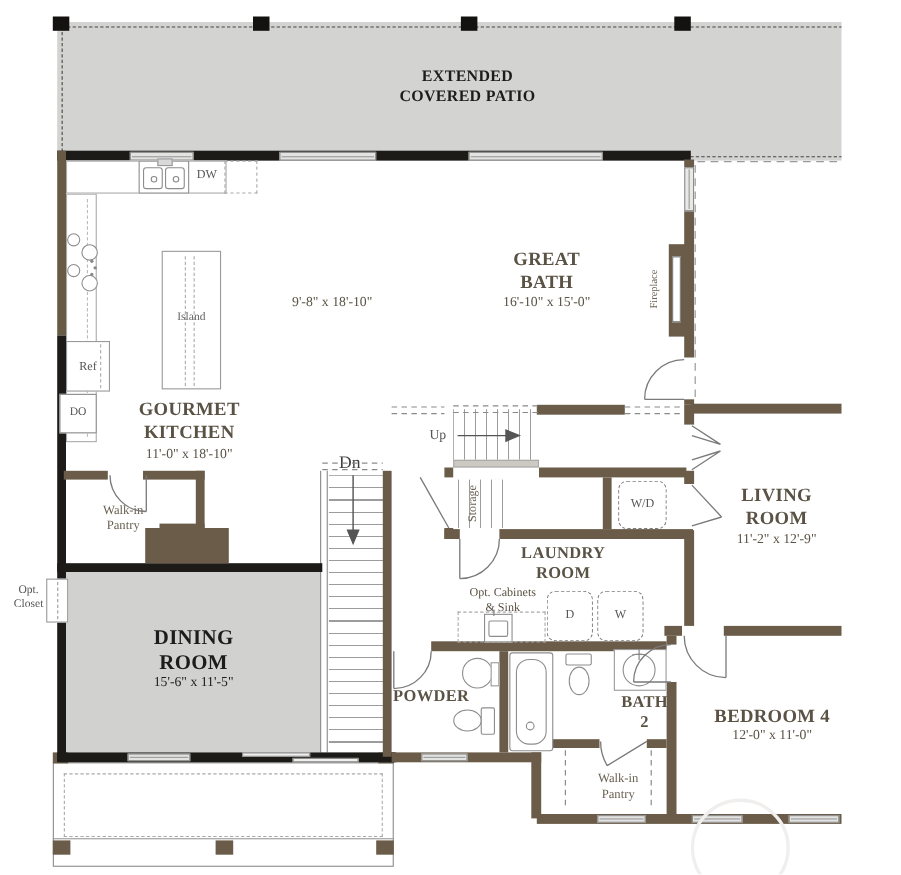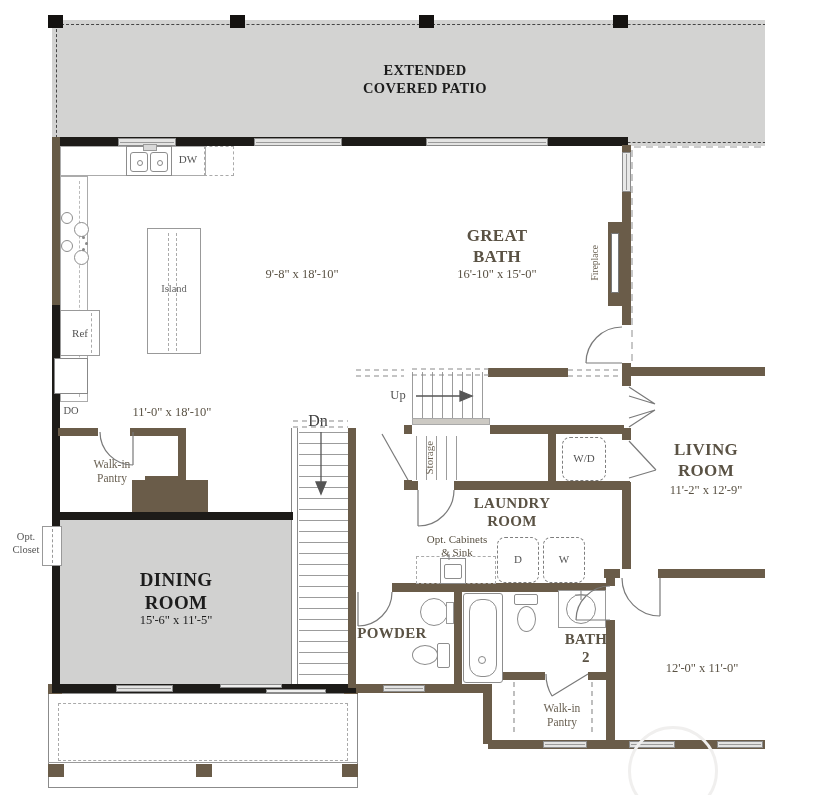--- a/index.html
+++ b/index.html
@@ -171,27 +171,30 @@
   <div class="fx round" style="left:566px;top:594px;width:30px;height:30px;"></div>
 
   <div class="abs round" style="left:628px;top:726px;width:84px;height:84px;border:3px solid #f0efee;"></div>
 
   <div class="lbl blk" style="left:315px;top:62px;width:220px;font-size:14.5px;">EXTENDED
 COVERED PATIO</div>
   <div class="lbl sm" style="left:222px;top:267px;width:160px;font-size:12.5px;">9'-8" x 18'-10"</div>
   <div class="lbl" style="left:437px;top:226px;width:120px;font-size:17px;">GREAT
 BATH</div>
   <div class="lbl sm" style="left:427px;top:267px;width:140px;font-size:12.5px;">16'-10" x 15'-0"</div>
+  <div class="lbl" style="left:92px;top:362px;width:160px;font-size:17px;">GOURMET
+KITCHEN</div>
   <div class="lbl sm" style="left:92px;top:405px;width:160px;font-size:12.5px;">11'-0" x 18'-10"</div>
   <div class="lbl" style="left:646px;top:440px;width:120px;font-size:17px;">LIVING
 ROOM</div>
   <div class="lbl sm" style="left:636px;top:483px;width:140px;font-size:12.5px;">11'-2" x 12'-9"</div>
   <div class="lbl blk" style="left:96px;top:568px;width:160px;font-size:19px;">DINING
 ROOM</div>
   <div class="lbl sm blk" style="left:96px;top:613px;width:160px;font-size:12.5px;">15'-6" x 11'-5"</div>
+  <div class="lbl" style="left:612px;top:641px;width:180px;font-size:17px;">BEDROOM 4</div>
   <div class="lbl sm" style="left:612px;top:661px;width:180px;font-size:12.5px;">12'-0" x 11'-0"</div>
   <div class="lbl" style="left:452px;top:494px;width:120px;font-size:15px;">LAUNDRY
 ROOM</div>
   <div class="lbl" style="left:332px;top:624px;width:120px;font-size:15px;">POWDER</div>
   <div class="lbl" style="left:556px;top:630px;width:60px;font-size:15px;">BATH
 2</div>
   <div class="lbl sm" style="left:72px;top:457px;width:80px;font-size:11.5px;color:#6b6254;">Walk-in
 Pantry</div>
   <div class="lbl sm" style="left:522px;top:701px;width:80px;font-size:11.5px;color:#6b6254;">Walk-in
 Pantry</div>
@@ -199,21 +202,21 @@
   <div class="lbl sm rot" style="left:563px;top:257px;width:66px;font-size:9.5px;color:#6b6254;">Fireplace</div>
   <div class="lbl sm" style="left:149px;top:283px;width:50px;font-size:10.5px;color:#666;">Island</div>
   <div class="lbl sm" style="left:384px;top:388px;width:28px;font-size:12.5px;color:#555;">Up</div>
   <div class="lbl sm" style="left:304px;top:411px;width:28px;font-size:16px;color:#404040;">Dn</div>
   <div class="lbl sm" style="left:0px;top:531px;width:52px;font-size:10.5px;color:#555;">Opt.
 Closet</div>
   <div class="lbl sm" style="left:412px;top:533px;width:90px;font-size:11px;">Opt. Cabinets
 &amp; Sink</div>
   <div class="lbl sm" style="left:172px;top:153px;width:32px;font-size:11px;color:#555;">DW</div>
   <div class="lbl sm" style="left:62px;top:327px;width:36px;font-size:11px;color:#555;">Ref</div>
-  <div class="lbl sm" style="left:56px;top:369px;width:30px;font-size:10.5px;color:#555;margin-top:36px;">DO</div>
+  <div class="lbl sm" style="left:56px;top:369px;width:30px;font-size:10.5px;color:#555;">DO</div>
   <div class="lbl sm" style="left:562px;top:452px;width:44px;font-size:11px;color:#555;">W/D</div>
   <div class="lbl sm" style="left:497px;top:553px;width:42px;font-size:11px;color:#555;">D</div>
   <div class="lbl sm" style="left:543px;top:553px;width:42px;font-size:11px;color:#555;">W</div>
 
   <svg class="overlay" width="819" height="795" viewBox="0 0 819 795">
     <g stroke="#7a7a7a" stroke-width="1.2" fill="none">
       <path d="M 100 432 A 33 33 0 0 0 133 465 M 133 432 L 133 465"></path>
       <path d="M 382 434 L 408 480"></path>
       <path d="M 454 490 A 36 36 0 0 1 418 526 M 418 490 L 418 526"></path>
       <path d="M 622 327 A 36 36 0 0 0 586 363 M 586 363 L 622 363"></path>

